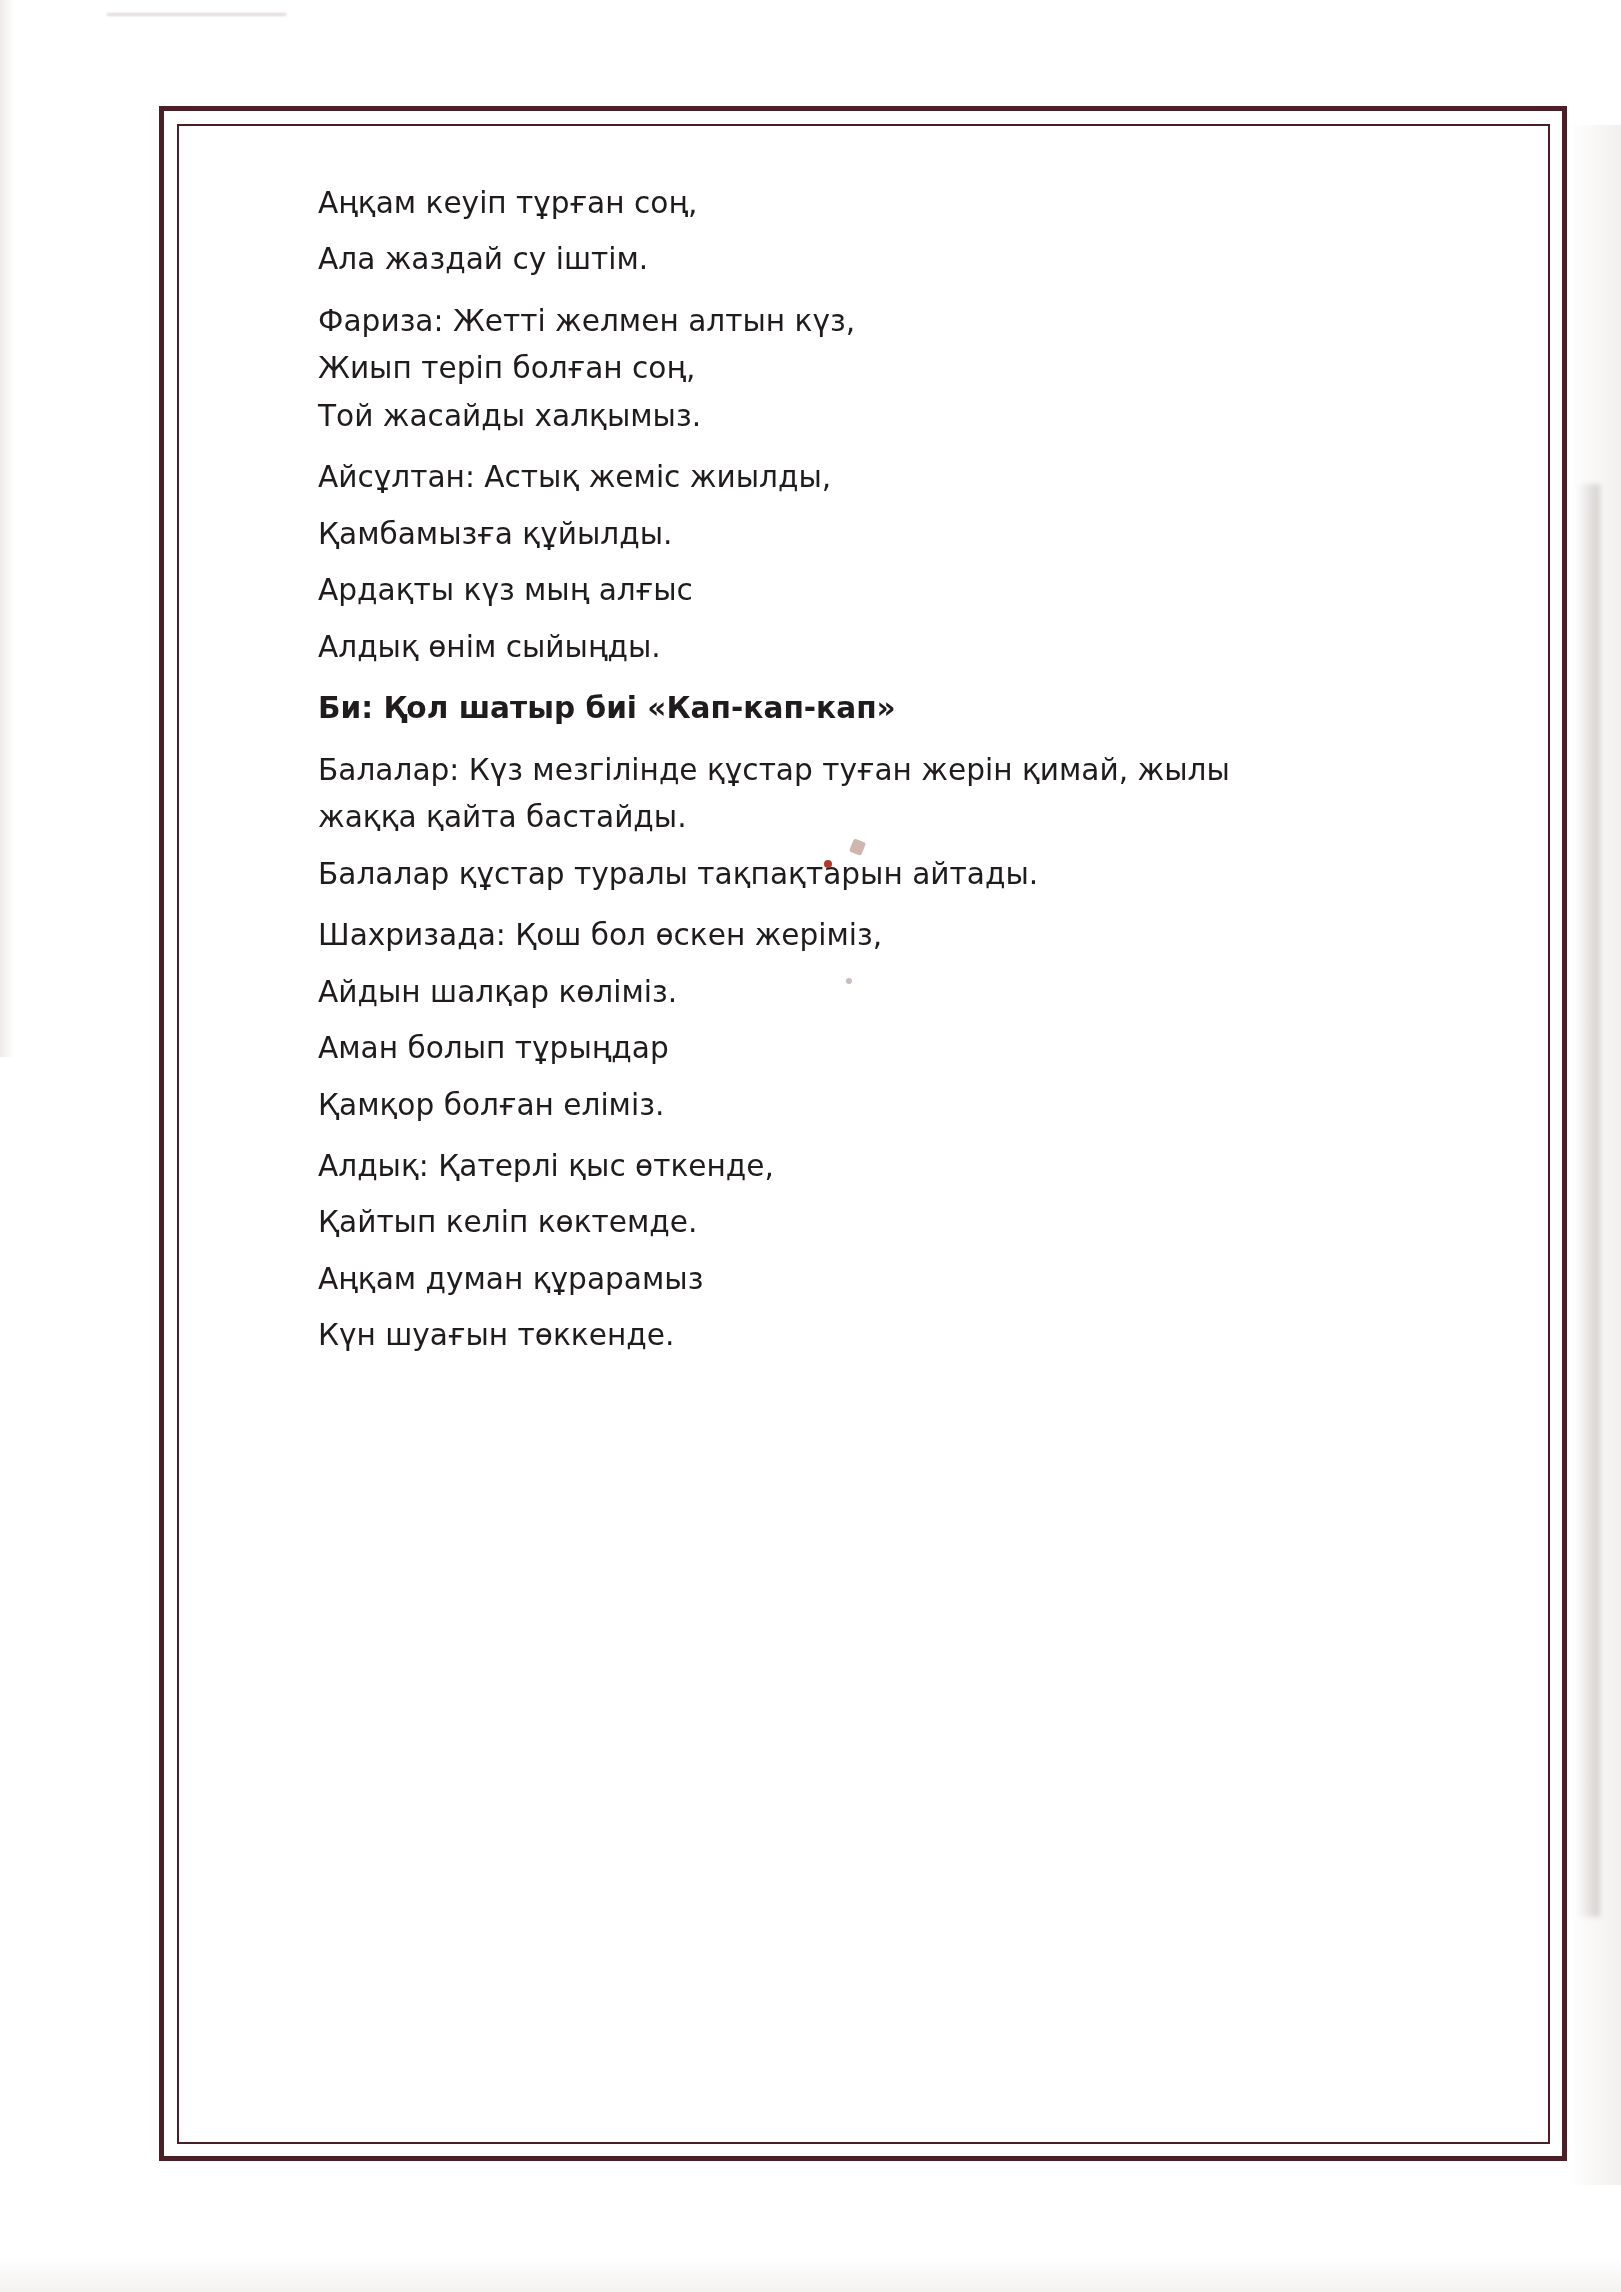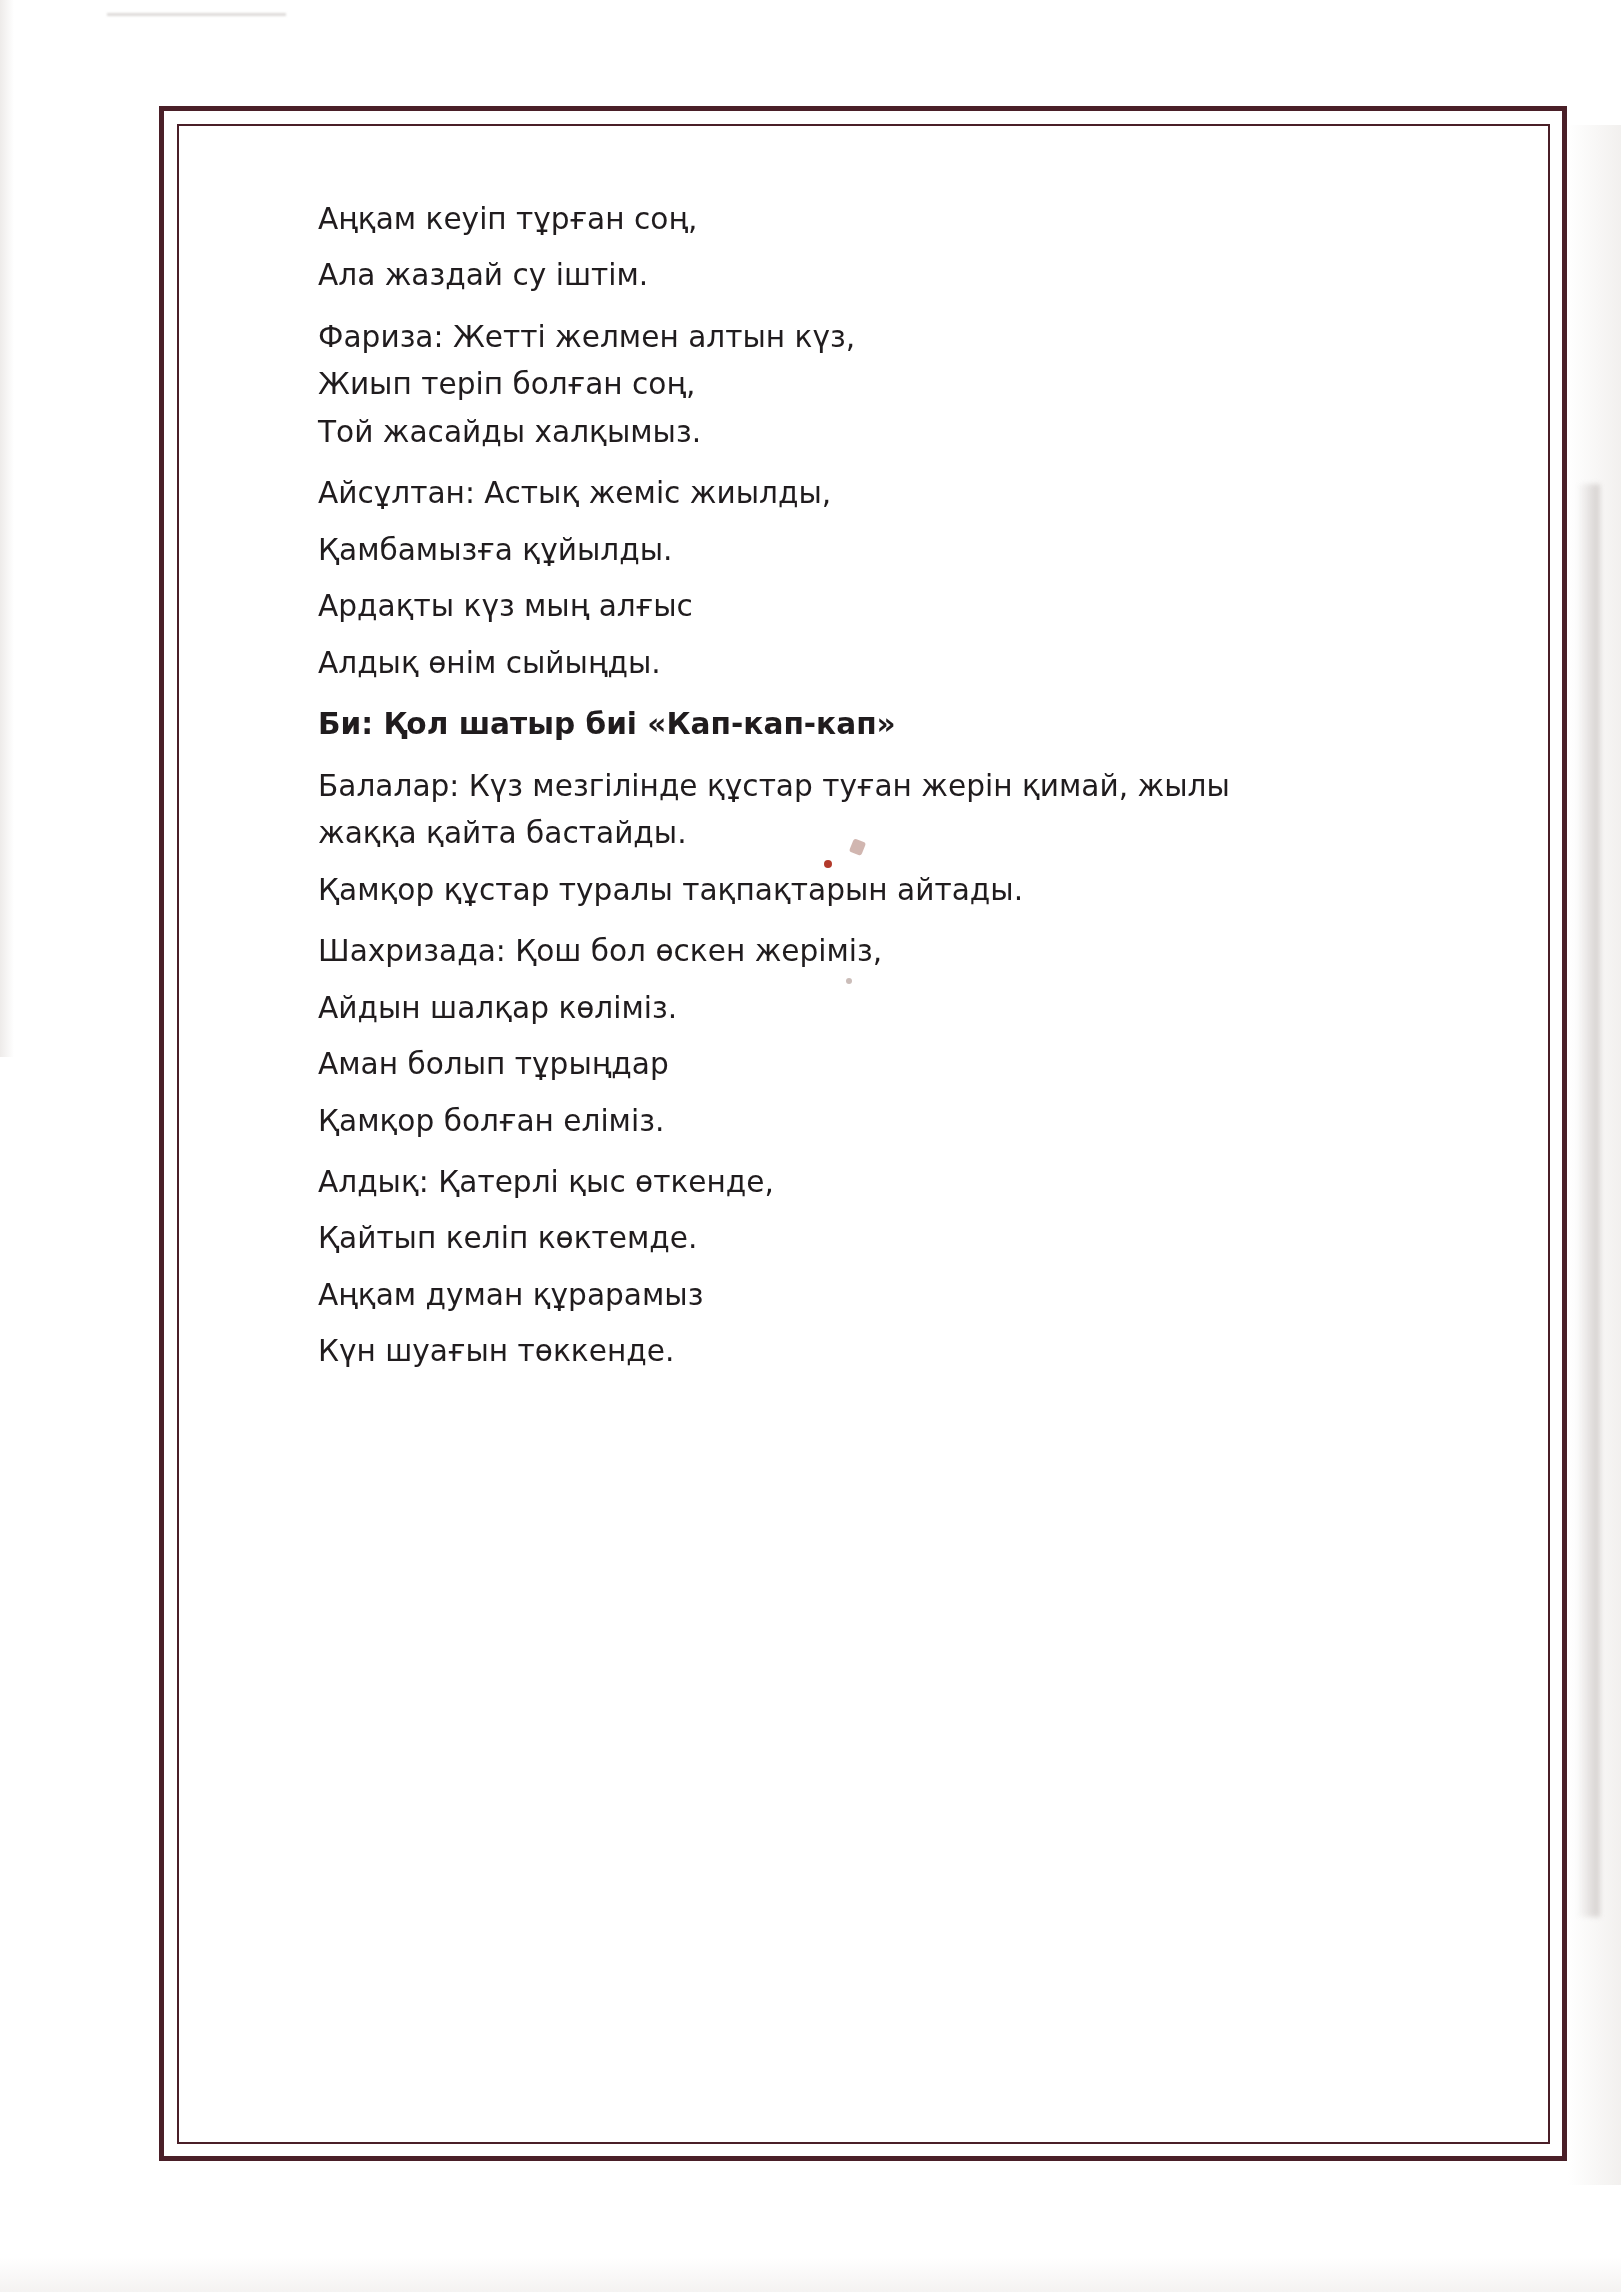--- a/index.html
+++ b/index.html
@@ -78,21 +78,21 @@
     top: 12.5px;
     right: 12.5px;
     bottom: 12.5px;
     border: 2.7px solid #4a1f28;
     box-sizing: border-box;
   }
 
   .content {
     position: absolute;
     left: 318px;
-    top: 200px;
+    top: 184px;
     width: 1191px;
     color: #201c1e;
     font-size: 29.6px;
     line-height: 1.30;
   }
 
   .block {
     margin-bottom: 23px;
   }
   .line {
@@ -182,21 +182,21 @@
     <p class="line last"><span>Алдық өнім сыйыңды.</span></p>
   </div>
 
   <div class="block">
     <p class="line last allbold"><span>Би: Қол шатыр биі «Кап-кап-кап»</span></p>
   </div>
 
   <div class="block">
     <p class="line compact"><span class="speaker">Балалар:</span><span> Күз мезгілінде құстар туған жерін қимай, жылы</span></p>
     <p class="line"><span>жаққа қайта бастайды.</span></p>
-    <p class="line last"><span>Қамқор құстар туралы тақпақтарын айтады.</span></p>
+    <p class="line last"><span>Балалар құстар туралы тақпақтарын айтады.</span></p>
   </div>
 
   <div class="block">
     <p class="line"><span class="speaker">Шахризада:</span><span> Қош бол өскен жеріміз,</span></p>
     <p class="line"><span>Айдын шалқар көліміз.</span></p>
     <p class="line"><span>Аман болып тұрыңдар</span></p>
     <p class="line last"><span>Қамқор болған еліміз.</span></p>
   </div>
 
   <div class="block">

